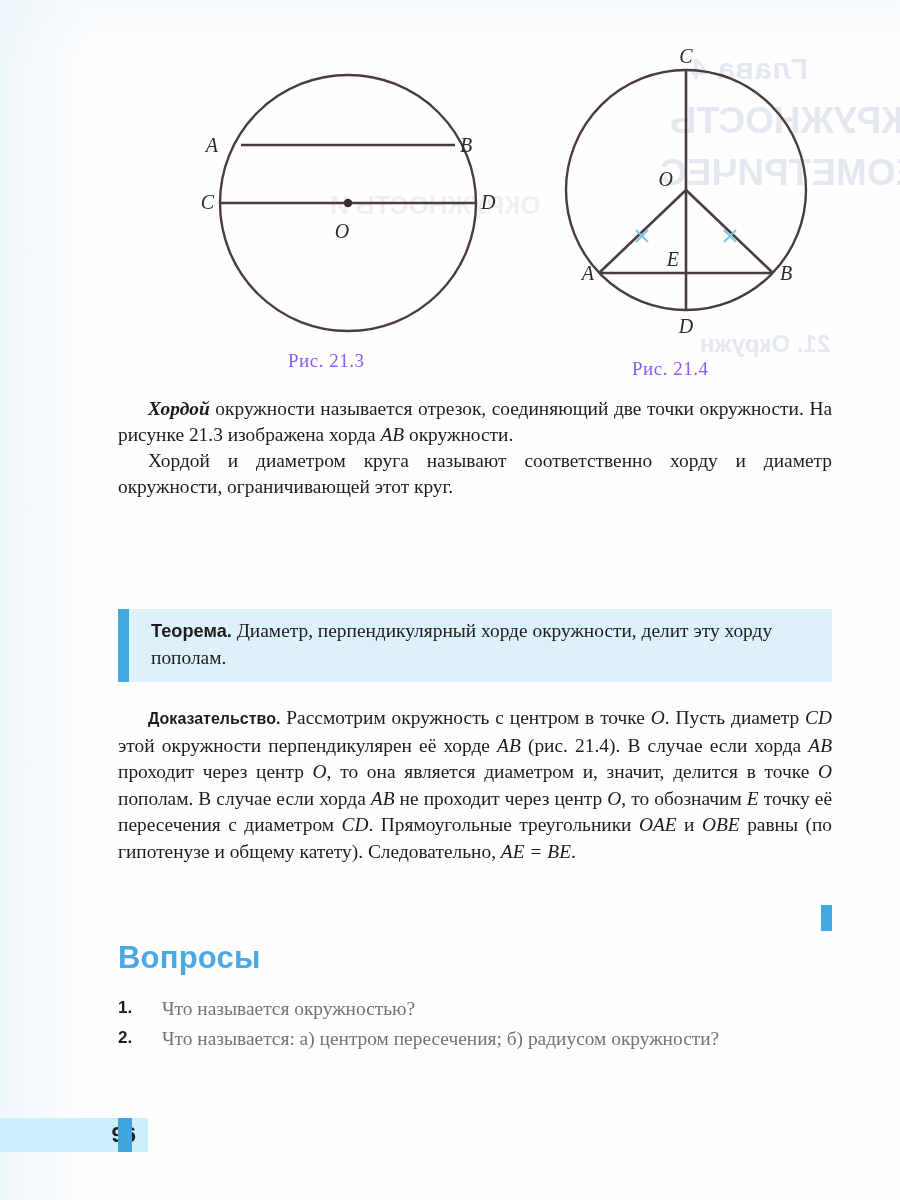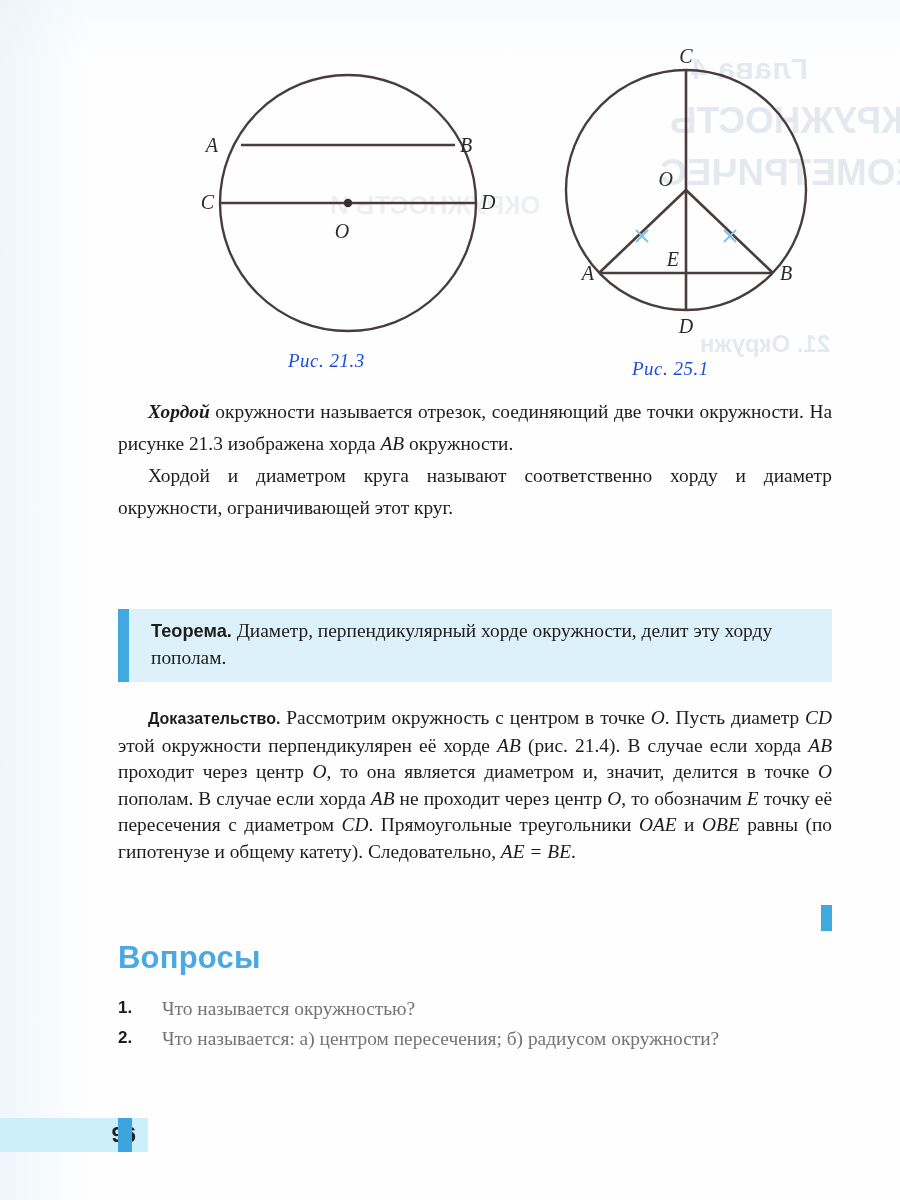--- a/index.html
+++ b/index.html
@@ -59,41 +59,40 @@
 
   
   .figures {
     position: absolute;
     left: 0; top: 0;
     width: 900px; height: 390px;
   }
   .fig-caption {
     position: absolute;
     font-family: "Liberation Serif", serif;
-    font-style: italic;
     font-size: 19px;
-    color: #1d4ed8;
+    color: #8b5cf6;
     letter-spacing: 0.5px;
     white-space: nowrap;
   }
   .fig-caption.c1 { left: 288px; top: 350px; }
   .fig-caption.c2 { left: 632px; top: 358px; }
 
   
   .content {
     position: absolute;
     left: 118px;
     top: 396px;
     width: 714px;
   }
   p.body {
     margin: 0;
     font-family: "Liberation Serif", serif;
     font-size: 19.4px;
-    line-height: 32px;
+    line-height: 26px;
     color: #1c1c1c;
     text-align: justify;
     text-indent: 30px;
     text-justify: inter-word;
   }
   p.body.tight { margin-top: 0; }
   .term {
     font-weight: bold;
     font-style: italic;
   }
@@ -279,21 +278,21 @@
         <text x="686" y="63" font-family="Liberation Serif, serif" font-style="italic" font-size="20" fill="#2a2a2a" text-anchor="middle">C</text>
         <text x="686" y="333" font-family="Liberation Serif, serif" font-style="italic" font-size="20" fill="#2a2a2a" text-anchor="middle">D</text>
         <text x="594" y="280" font-family="Liberation Serif, serif" font-style="italic" font-size="20" fill="#2a2a2a" text-anchor="end">A</text>
         <text x="780" y="280" font-family="Liberation Serif, serif" font-style="italic" font-size="20" fill="#2a2a2a">B</text>
         <text x="673" y="186" font-family="Liberation Serif, serif" font-style="italic" font-size="20" fill="#2a2a2a" text-anchor="end">O</text>
         <text x="679" y="266" font-family="Liberation Serif, serif" font-style="italic" font-size="20" fill="#2a2a2a" text-anchor="end">E</text>
       </g>
     </svg>
 
     <div class="fig-caption c1">Рис. 21.3</div>
-    <div class="fig-caption c2">Рис. 25.1</div>
+    <div class="fig-caption c2">Рис. 21.4</div>
   </div>
 
   <div class="content">
 
     <p class="body tight">
       <span class="term">Хордой</span><span> окружности называется отрезок, соединяющий две точки окружности. На рисунке 21.3 изображена хорда </span><span class="math">AB</span><span> окружности.</span>
     </p>
 
 
     <p class="body">Хордой и диаметром круга называют соответственно хорду и диаметр окружности, ограничивающей этот круг.</p>

